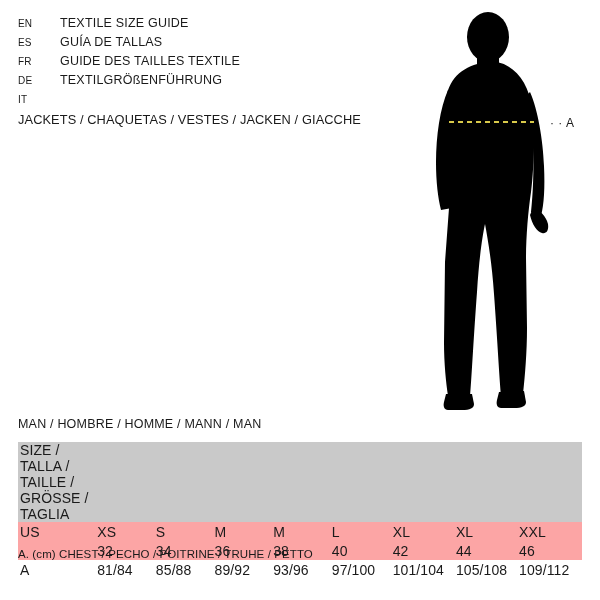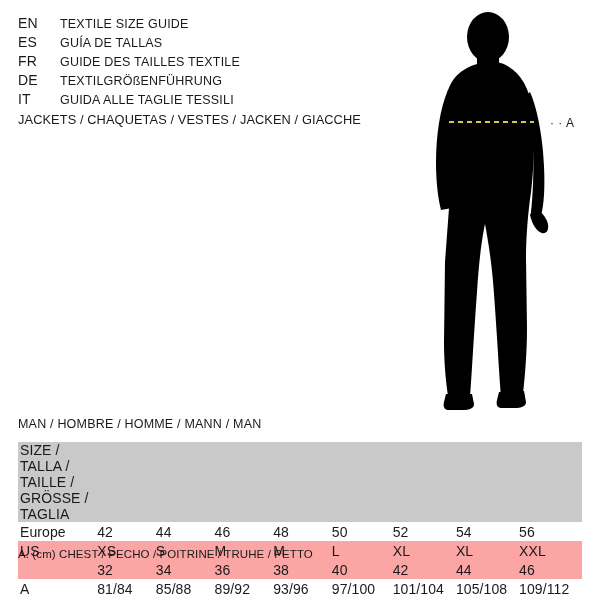--- a/index.html
+++ b/index.html
@@ -32,21 +32,21 @@
     display: flex;
     align-items: baseline;
     height: 19px;
     line-height: 19px;
     font-size: 12.5px;
     letter-spacing: 0.2px;
   }
   .lang-code {
     width: 42px;
     flex: 0 0 42px;
-    font-size: 14px;
+    font-size: 10px;
   }
   .lang-text {
     flex: 1;
     font-size: 12.5px;
   }
 
   
   .categories {
     position: absolute;
     top: 110px;
@@ -150,21 +150,20 @@
     <div class="lang-row">
       <span class="lang-code">FR</span>
       <span class="lang-text">GUIDE DES TAILLES TEXTILE</span>
     </div>
     <div class="lang-row">
       <span class="lang-code">DE</span>
       <span class="lang-text">TEXTILGRÖßENFÜHRUNG</span>
     </div>
     <div class="lang-row">
       <span class="lang-code">IT</span>
-      <span class="lang-text">GUIDA ALLE TAGLIE TESSILI</span>
     </div>
   </div>
 
   <div class="categories">
     <div class="cat-line">JACKETS / CHAQUETAS / VESTES / JACKEN / GIACCHE</div>
   </div>
 
   <div class="figure-wrap">
     <svg width="200" height="400" viewBox="0 0 200 400" xmlns="http://www.w3.org/2000/svg">
 
@@ -216,31 +215,20 @@
       <td class="label-col">SIZE / TALLA / TAILLE / GRÖSSE / TAGLIA</td>
       <td class="val"></td>
       <td class="val"></td>
       <td class="val"></td>
       <td class="val"></td>
       <td class="val"></td>
       <td class="val"></td>
       <td class="val"></td>
       <td class="val"></td>
     </tr>
-    <tr class="plain">
-      <td class="label-col">Europe</td>
-      <td class="val">42</td>
-      <td class="val">44</td>
-      <td class="val">46</td>
-      <td class="val">48</td>
-      <td class="val">50</td>
-      <td class="val">52</td>
-      <td class="val">54</td>
-      <td class="val">56</td>
-    </tr>
     <tr class="shade">
       <td class="label-col">US</td>
       <td class="val">XS</td>
       <td class="val">S</td>
       <td class="val">M</td>
       <td class="val">M</td>
       <td class="val">L</td>
       <td class="val">XL</td>
       <td class="val">XL</td>
       <td class="val">XXL</td>

